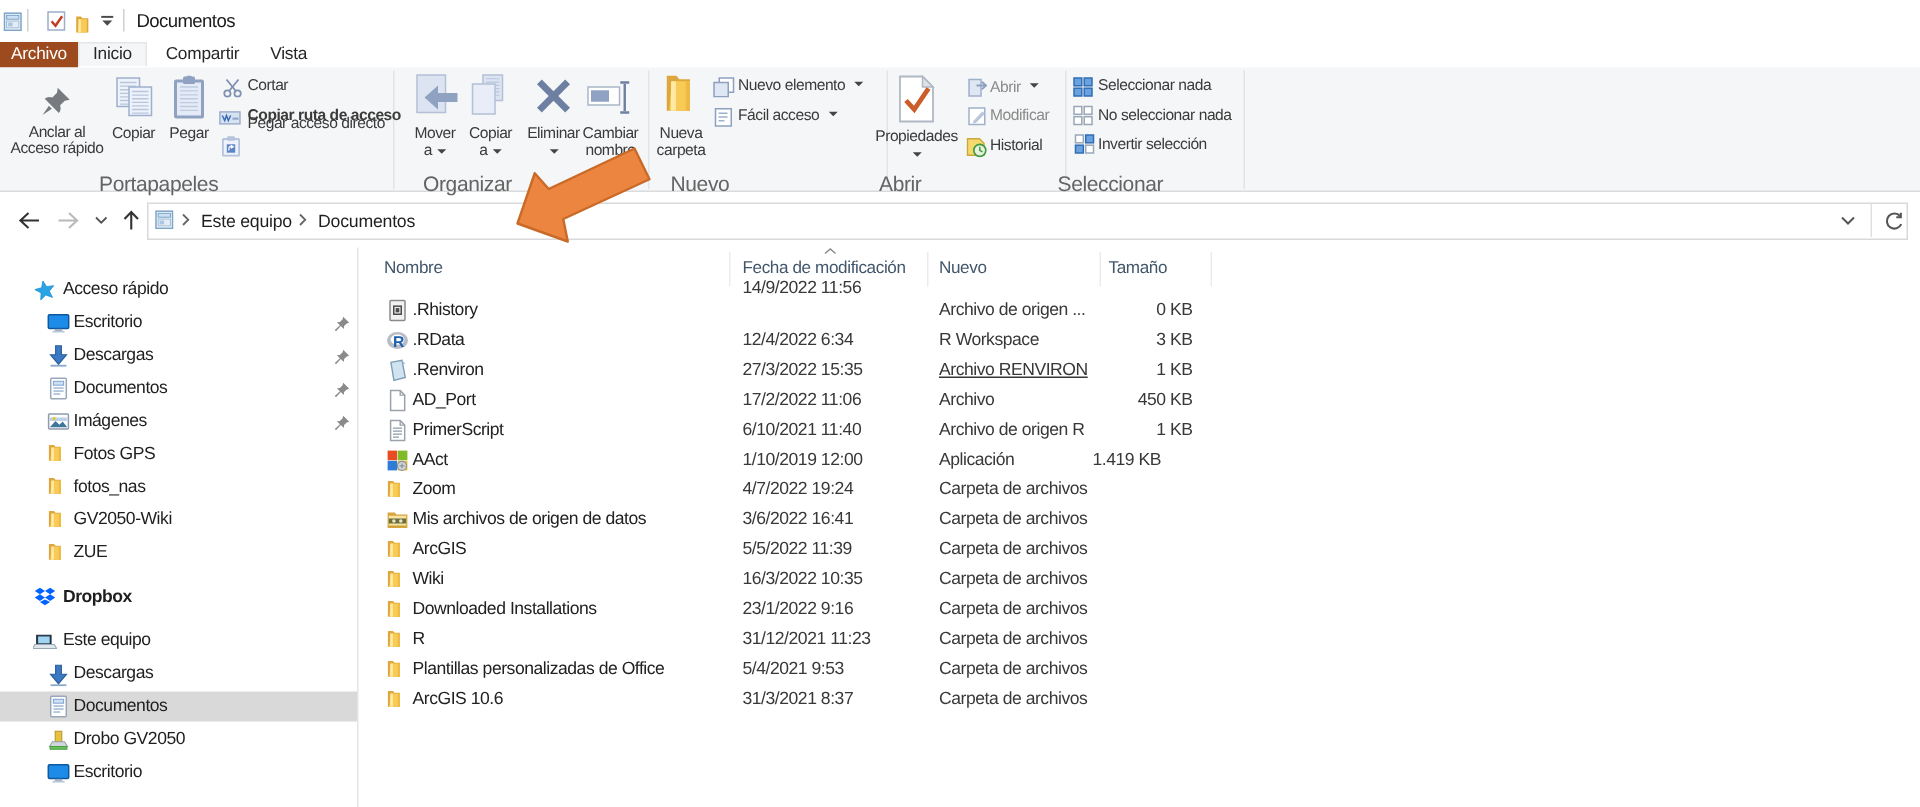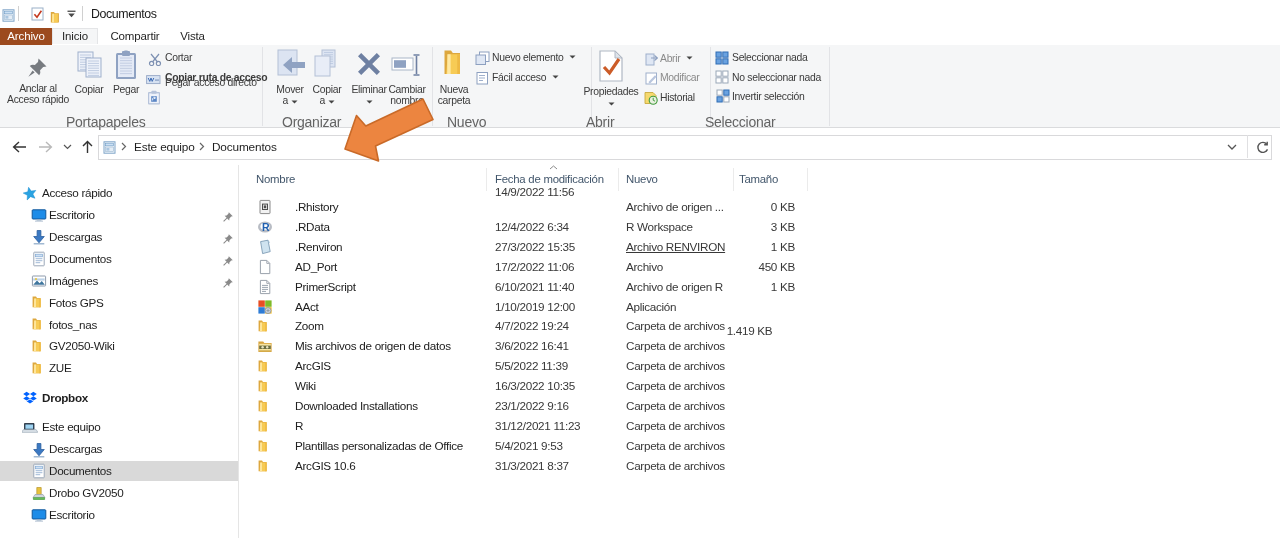--- a/index.html
+++ b/index.html
@@ -4,21 +4,21 @@
 html,body{margin:0;padding:0;}
 body{width:1280px;height:538px;position:relative;overflow:hidden;background:#fff;
   font-family:"Liberation Sans",sans-serif;}
 .abs{position:absolute;}
 .tab{top:28px;height:17px;font-size:11.5px;color:#262626;text-align:center;line-height:17px;letter-spacing:-0.15px;}
 .rtext{position:absolute;font-size:10.4px;color:#3b3b3b;letter-spacing:-0.3px;white-space:nowrap;}
 .rbig{position:absolute;font-size:10.4px;color:#3b3b3b;letter-spacing:-0.3px;text-align:center;white-space:nowrap;}
 .glabel{position:absolute;top:114px;font-size:14px;color:#646464;text-align:left;letter-spacing:-0.25px;}
 .gsep{position:absolute;width:1px;background:#e2e3e6;top:47px;height:79px;}
 .stext{position:absolute;font-size:11.7px;color:#1e1e1e;letter-spacing:-0.3px;white-space:nowrap;}
-.ftext{position:absolute;font-size:11.7px;color:#212121;letter-spacing:-0.3px;white-space:nowrap;margin-left:20px;}
+.ftext{position:absolute;font-size:11.7px;color:#212121;letter-spacing:-0.3px;white-space:nowrap;}
 .fmeta{position:absolute;font-size:11.7px;color:#383838;letter-spacing:-0.3px;white-space:nowrap;}
 .hdr{position:absolute;font-size:11.4px;color:#42566b;letter-spacing:-0.25px;white-space:nowrap;}
 .icon{position:absolute;}
 
 </style></head><body>
 <div class="abs icon" style="left:2px;top:8px;"><svg width="13" height="13" viewBox="0 0 13 13" style="">
       <rect x="1" y="0.8" width="11" height="11.4" fill="#f4f8fc" stroke="#7ea4c8" stroke-width="1"></rect>
       <rect x="2.4" y="2.2" width="8.2" height="2.6" fill="#cce0f4" stroke="#6f9cc4" stroke-width="0.6"></rect>
       <rect x="2.4" y="6" width="8.2" height="4.6" fill="#e4edf6" stroke="#9ab6d0" stroke-width="0.6"></rect>
       <rect x="3.4" y="7" width="3" height="2.6" fill="#aac6e0"></rect>
@@ -443,21 +443,21 @@
       <rect x="1.4" y="1.4" width="6.4" height="6.4" fill="#e84c22"></rect>
       <rect x="8.2" y="1.4" width="6.4" height="6.4" fill="#7fba28"></rect>
       <rect x="1.4" y="8.2" width="6.4" height="6.4" fill="#2e7cd6"></rect>
       <rect x="8.2" y="8.2" width="6.4" height="6.4" fill="#f2b920"></rect>
       <circle cx="11" cy="11.6" r="3" fill="#cfd4da" stroke="#8a9299" stroke-width="0.8"></circle>
       <path d="M9.4 11.6 h3.2 M11 10 v3.2" stroke="#8a9299" stroke-width="0.8"></path>
     </svg></div>
 <div class="ftext" style="left:275px;top:299.5px;">AAct</div>
 <div class="fmeta" style="left:495px;top:299.5px;">1/10/2019 12:00</div>
 <div class="fmeta" style="left:626px;top:299.5px;">Aplicación</div>
-<div class="fmeta" style="left:702px;top:299.5px;width:95px;text-align:center;margin-top:24px;">1.419 KB</div>
+<div class="fmeta" style="left:679px;top:299.5px;width:95px;text-align:right;">1.419 KB</div>
 <div class="abs icon" style="left:257px;top:318.4px;"><svg width="16" height="16" viewBox="0 0 16 16" style="">
       <path d="M1.6 2.6 h3.4 l1 1.3 h3.6 v9.3 h-8 Z" fill="#dda73e"></path>
       <path d="M3.4 4.4 h6.2 v8.8 h-7 Z" fill="#f7cb55"></path>
       <path d="M3.2 4.4 h1.7 v8.8 h-1.8 Z" fill="#ffe9a4"></path>
       <path d="M8.2 4.4 h1.4 v8.8 h-1.4 Z" fill="#eeb944"></path>
     </svg></div>
 <div class="ftext" style="left:275px;top:319.4px;">Zoom</div>
 <div class="fmeta" style="left:495px;top:319.4px;">4/7/2022 19:24</div>
 <div class="fmeta" style="left:626px;top:319.4px;">Carpeta de archivos</div>
 <div class="abs icon" style="left:257px;top:338.3px;"><svg width="16" height="16" viewBox="0 0 16 16" style="">

